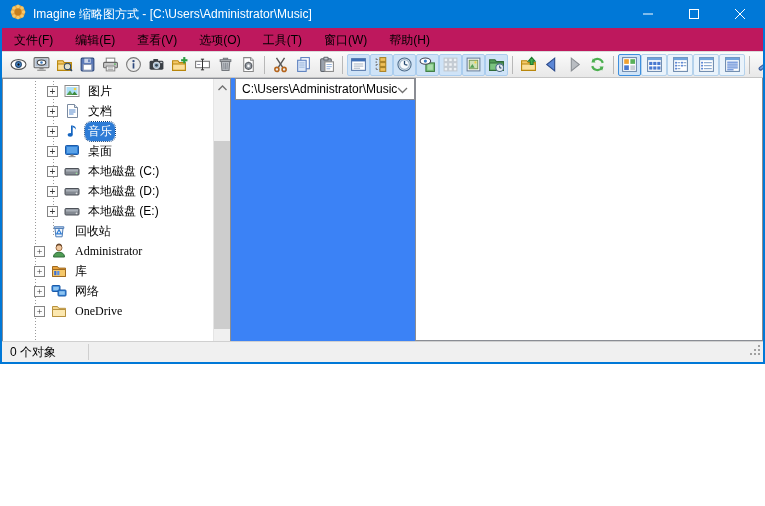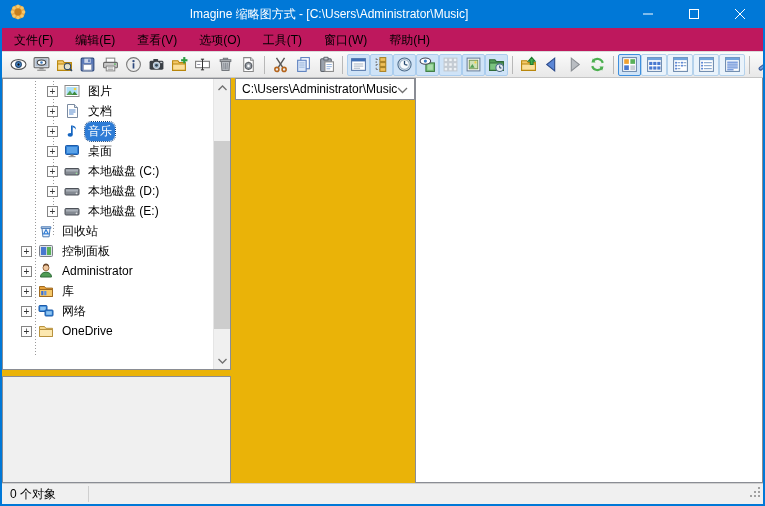--- a/index.html
+++ b/index.html
@@ -1,44 +1,44 @@
 <!DOCTYPE html>
 <html><head>
 <meta charset="utf-8">
 <style>
   * { margin:0; padding:0; box-sizing:border-box; }
   html,body { width:765px; height:506px; font-family:"Liberation Sans","DejaVu Sans",sans-serif; }
-  .window{ width:765px; height:506px; display:flex; flex-direction:column;
+  .window{ width:765px; height:364px; display:flex; flex-direction:column;
     border-left:2px solid #0078d7; border-right:2px solid #0078d7; border-bottom:2px solid #0078d7;
-    background:#f0f0f0; overflow:hidden;text-align:center;}
+    background:#f0f0f0; overflow:hidden;}
   
   .titlebar{ height:28px; background:#0078d7; display:flex; align-items:center; flex:none;}
   .app-icon{ margin-left:8px; flex:none; }
   .title-text{ color:#fff; font-size:12px; margin-left:7px; flex:1; white-space:nowrap; overflow:hidden;}
   .win-btn{ width:46px; height:28px; display:flex; align-items:center; justify-content:center; flex:none;}
   
   .menubar{ height:24px; background:#be185d; border-bottom:1px solid #dadada; display:flex; align-items:center; padding-left:1px; flex:none;}
   .menu-item{ font-size:12px; color:#000; padding:0 11px; height:24px; line-height:24px;}
   
   .toolbar{ height:26px; background:linear-gradient(#fbfbfb,#e8e8e8); border-bottom:1px solid #c5c5c5;
     display:flex; align-items:center; padding:0 2px 0 5px; flex:none;}
   .tb-btn{ width:23px; height:22px; display:flex; align-items:center; justify-content:center; border:1px solid transparent; border-radius:2px; flex:none;}
   .tb-btn.toggled{ background:#cfe3f7; border-color:#abcdee;}
   .tb-btn.selected{ background:#cfe3f7; border-color:#3d8fde;}
   .tb-btn.boxed{ background:#eaf3fb; border-color:#b5d2ec; width:26px;}
   .tb-sep{ width:1px; height:18px; background:#b8b8b8; margin:0 4px; flex:none;}
   
-  .main{ flex:1; display:flex; gap:4px; background:#eab308; min-height:0;}
+  .main{ flex:1; display:flex; gap:4px; background:#3b82f6; min-height:0;}
   .left-col{ width:229px; display:flex; flex-direction:column; flex:none;}
   .tree-pane{ height:292px; background:#fff; border:1px solid #8a8d94; position:relative; overflow:hidden; flex:none;}
   .tree-inner{ position:absolute; left:0; top:2px; right:17px; bottom:0;}
   .spine{ position:absolute; width:1px; background-image:repeating-linear-gradient(to bottom,#9a9a9a 0 1px,transparent 1px 3px);}
   .tree-row{ height:20px; display:flex; align-items:center; font-size:12px; color:#000; white-space:nowrap; position:relative;}
   .tree-row.lvl2{ padding-left:44px;}
-  .tree-row.lvl1{ padding-left:18px;}
+  .tree-row.lvl1{ padding-left:31px;font-family:Liberation Serif, serif;}
   .expander{ width:11px; height:11px; border:1px solid #848484; background:#fcfcfc; flex:none;
     display:flex; align-items:center; justify-content:center; font-size:10px; line-height:9px; color:#333;}
   .expander::before{ content:"+";}
   .exp-spacer{ width:11px; height:11px; flex:none;}
   .tree-ico{ margin-left:6px; flex:none; display:flex;}
   .tree-label{ margin-left:5px; padding:1px 3px;}
   .tree-row.sel .tree-label{ background:#2e7cd6; color:#fff; outline:1px dotted #0b3d7a;border-radius:6px;}
   .vscroll{ position:absolute; top:0; right:0; bottom:0; width:17px; background:#f0f0f0; border-left:1px solid #e5e5e5;}
   .sb-arrow{ width:17px; height:17px; display:flex; align-items:center; justify-content:center;}
   .sb-thumb{ position:absolute; left:0; top:62px; width:16px; height:188px; background:#cdcdcd;}
@@ -523,31 +523,20 @@
                   <path d="M4 5.4 h8 l-.9 8.4 H4.9z" fill="#eef4fb" stroke="#4a7ab5"></path>
                   <path d="M8 6.8 l2.3 4 h-4.6z" fill="none" stroke="#2e7cd6" stroke-width="1.2"></path>
                 </svg>
               </span>
             <span class="tree-label">回收站</span>
           </div>
           <div class="tree-row lvl1">
             <span class="expander"></span>
             <span class="tree-ico">
                 <svg width="16" height="16" viewBox="0 0 16 16">
-                  <rect x="1.5" y="2.5" width="13" height="11" rx="1" fill="#dfe3e8" stroke="#7a7f88"></rect>
-                  <rect x="3" y="4" width="5.2" height="8" fill="#4878d0"></rect>
-                  <rect x="9" y="4" width="4" height="8" fill="#58b058"></rect>
-                </svg>
-              </span>
-            <span class="tree-label">控制面板</span>
-          </div>
-          <div class="tree-row lvl1">
-            <span class="expander"></span>
-            <span class="tree-ico">
-                <svg width="16" height="16" viewBox="0 0 16 16">
                   <circle cx="8" cy="4.8" r="3" fill="#f0c8a0" stroke="#9c6b40"></circle>
                   <path d="M5.2 4 a3 3 0 0 1 5.6 0 l.2 -1.4 a3.2 3.2 0 0 0 -6 0z" fill="#6b4a2f"></path>
                   <path d="M2.5 14 c0 -3.2 2.4 -4.8 5.5 -4.8 s5.5 1.6 5.5 4.8z" fill="#4f9c55" stroke="#2f6b38"></path>
                 </svg>
               </span>
             <span class="tree-label">Administrator</span>
           </div>
           <div class="tree-row lvl1">
             <span class="expander"></span>
             <span class="tree-ico">

